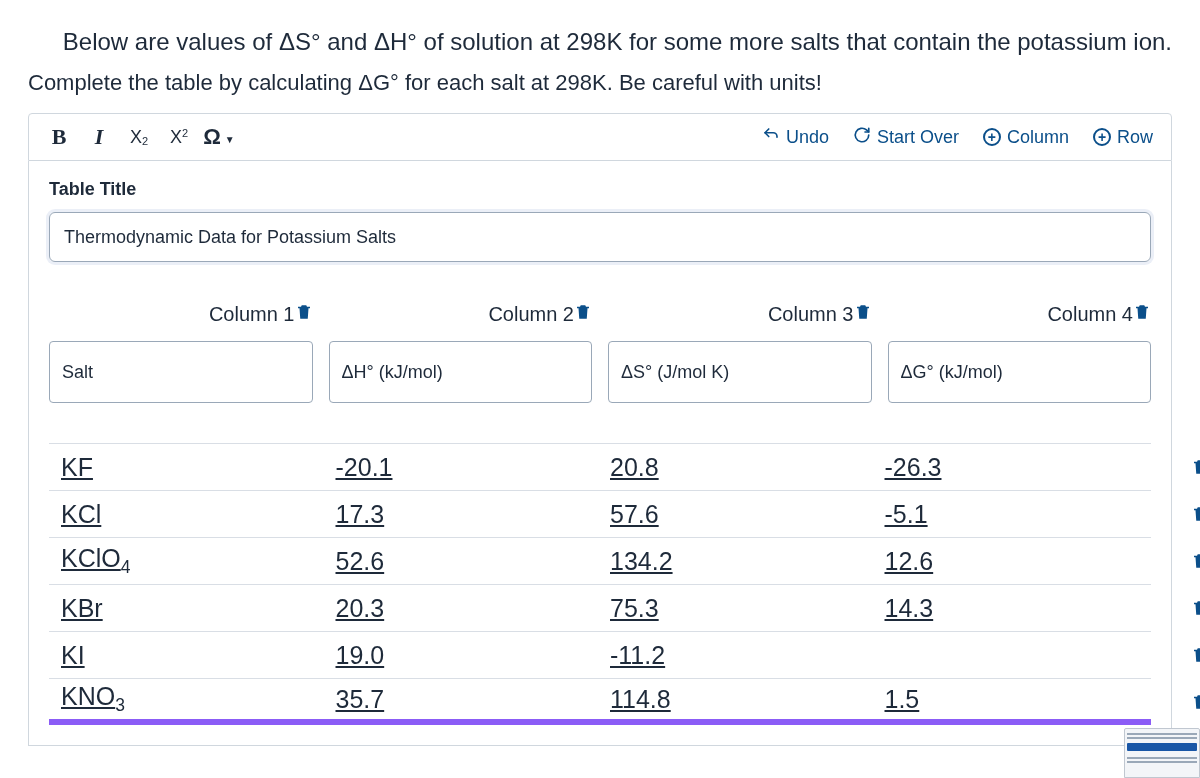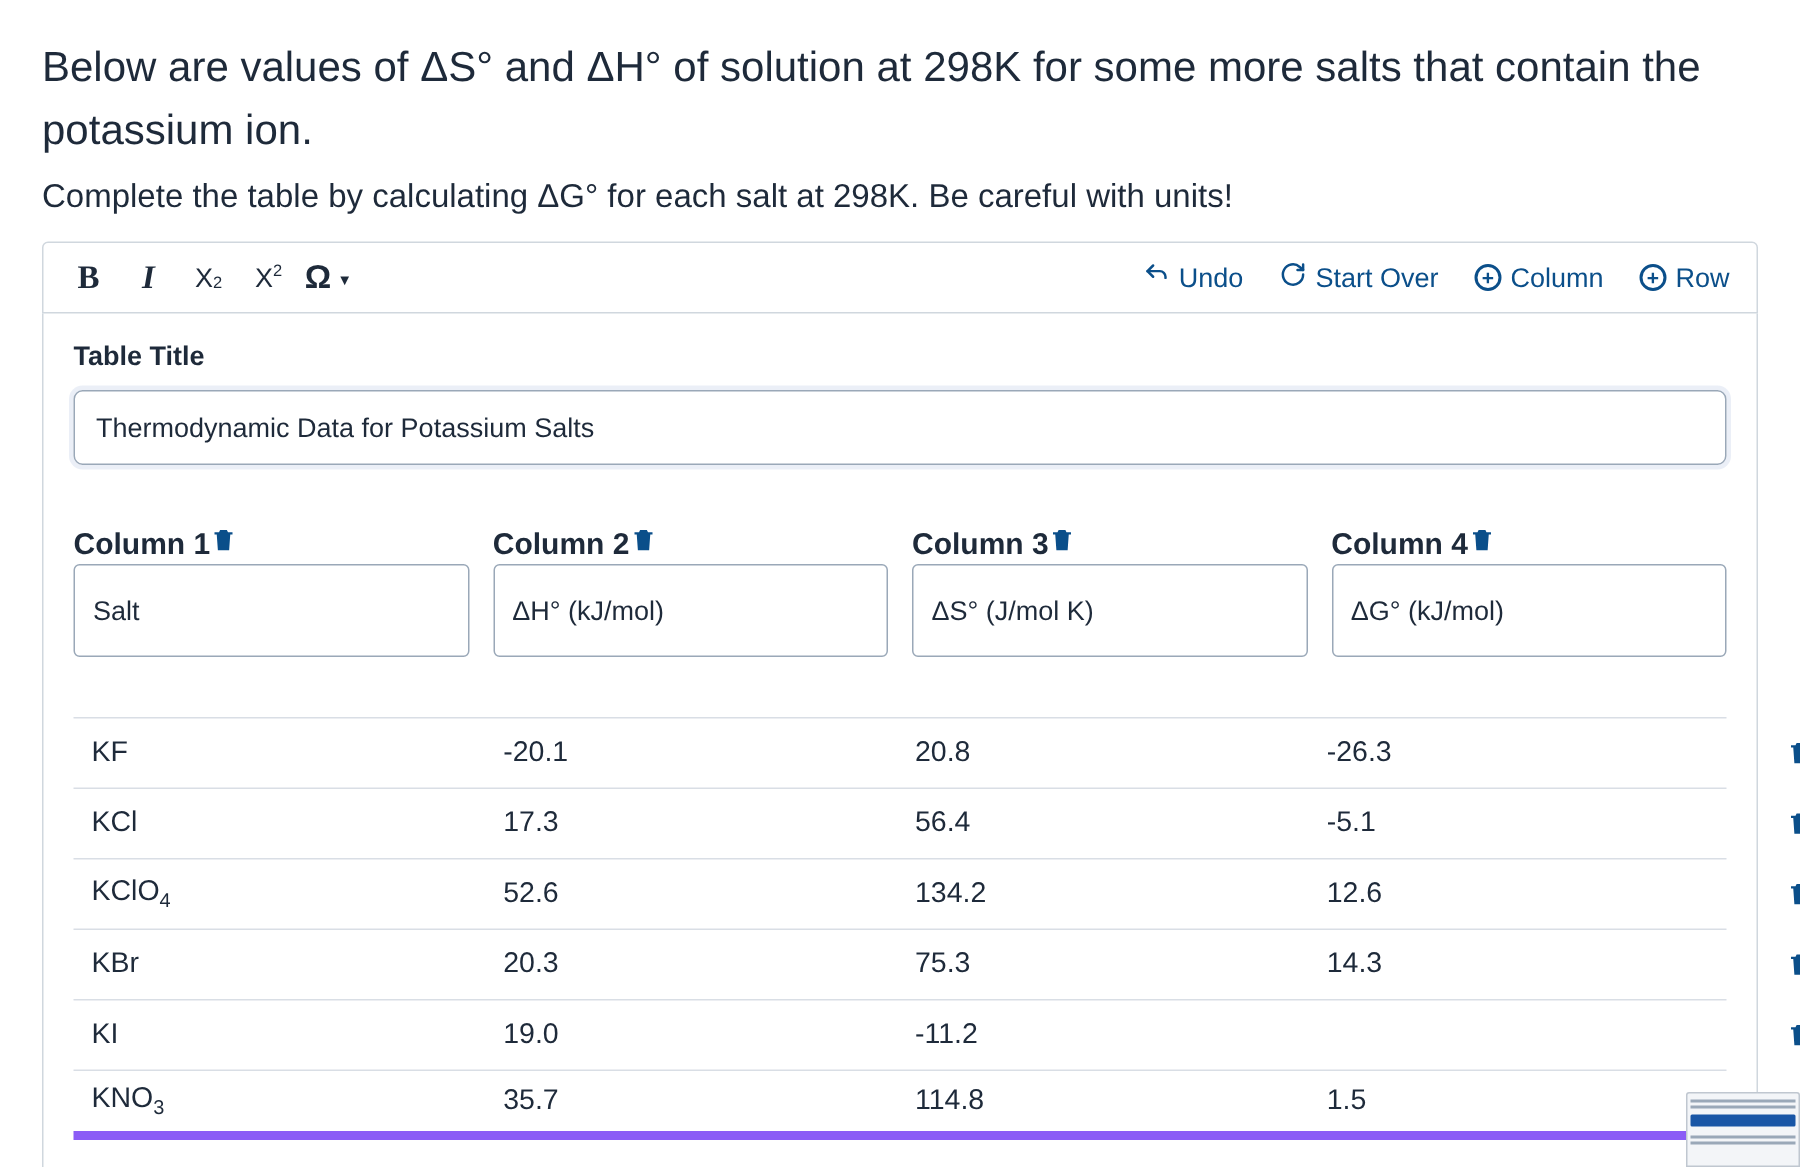--- a/index.html
+++ b/index.html
@@ -6,21 +6,21 @@
   body {
     font-family: "Segoe UI", Arial, sans-serif;
     background: #fff;
     width: 1200px;
     height: 778px;
     padding: 24px 28px;
     color: #1e2a3a;
     overflow: hidden;
     position: relative;
   }
-  .question { font-size: 28px; line-height: 1.5; margin-bottom: 6px; }
+  .question { font-size: 24px; line-height: 1.5; margin-bottom: 6px; text-align: right; }
   .question-line2 { font-size: 22px; line-height: 1.5; margin-bottom: 14px; }
 
   .toolbar {
     border: 1px solid #d0d7de;
     border-radius: 4px 4px 0 0;
     display: flex;
     align-items: center;
     height: 48px;
     padding: 0 10px;
   }
@@ -64,39 +64,40 @@
   }
 
   .columns-row {
     display: grid;
     grid-template-columns: repeat(4, 1fr);
     gap: 16px;
     margin-top: 40px;
   }
   .col-block {}
   .col-head {
-    display:flex; align-items:center; justify-content:flex-start;
-    font-size: 20px; font-weight: 700; 
+    display:flex; align-items:center; justify-content:flex-end;
+    font-size: 20px; font-weight: 400; margin-bottom: 14px;
   }
   .trash-icon { color:#0b4f8a; cursor:pointer; }
   .trash-icon svg { width:18px; height:20px; }
   .col-input {
     border: 1px solid #9aa8b8; border-radius:4px; height:62px;
     display:flex; align-items:center; padding:0 12px; font-size:18px;
   }
 
   .data-rows { margin-top: 40px; position: relative; width: 100%; }
   .data-row {
     display: grid;
     grid-template-columns: repeat(4, 1fr);
     border-top: 1px solid #d9dee5;
     height: 47px;
     align-items: center;
-    font-size: 19px;
+    font-size: 25px;
     padding: 0 2px;
+    text-decoration: underline;
   }
   .data-row:last-child { border-bottom: 6px solid #8b5cf6; }
   .cell { padding-left: 10px; white-space: nowrap; }
   sub { font-size: 0.7em; }
 
   .row-trash-col {
     position:absolute; right:-58px; top:0; display:flex; flex-direction:column;
   }
   .row-trash {
     height:47px; display:flex; align-items:center; justify-content:center;
@@ -239,21 +240,21 @@
     <div id="rows-mount">
         <div class="data-row">
           <div class="cell">KF</div>
           <div class="cell">-20.1</div>
           <div class="cell">20.8</div>
           <div class="cell">-26.3</div>
         </div>
         <div class="data-row">
           <div class="cell">KCl</div>
           <div class="cell">17.3</div>
-          <div class="cell">56.4</div>
+          <div class="cell">57.6</div>
           <div class="cell">-5.1</div>
         </div>
         <div class="data-row">
           <div class="cell">KClO<sub>4</sub></div>
           <div class="cell">52.6</div>
           <div class="cell">134.2</div>
           <div class="cell">12.6</div>
         </div>
         <div class="data-row">
           <div class="cell">KBr</div>

